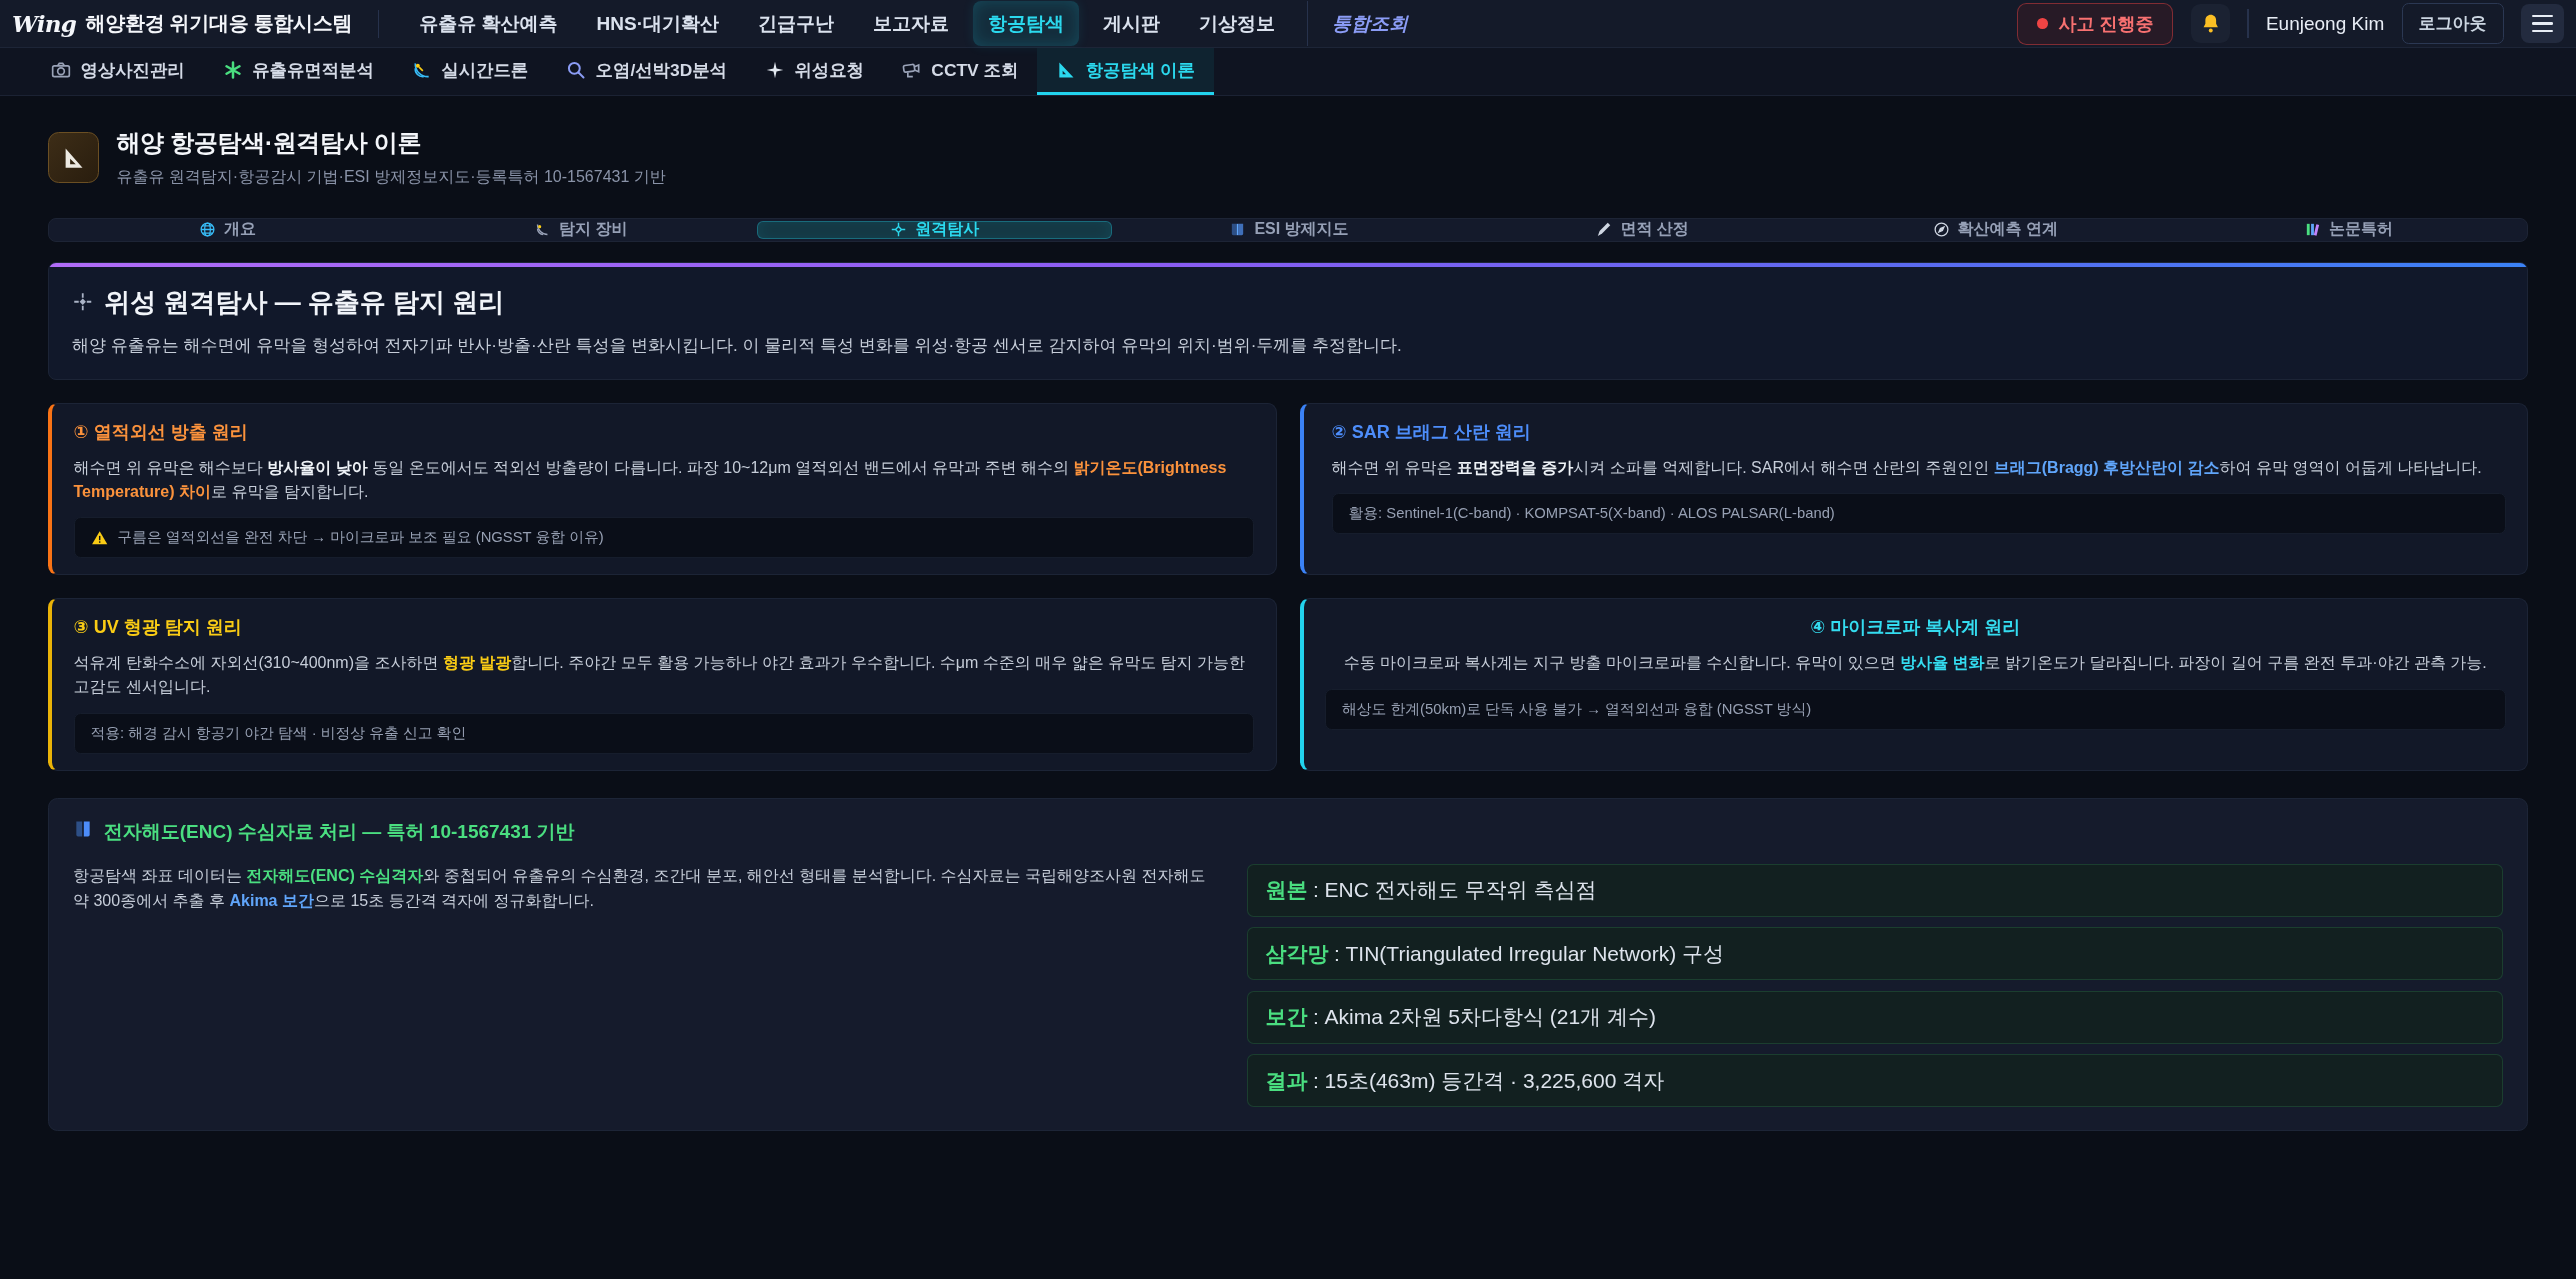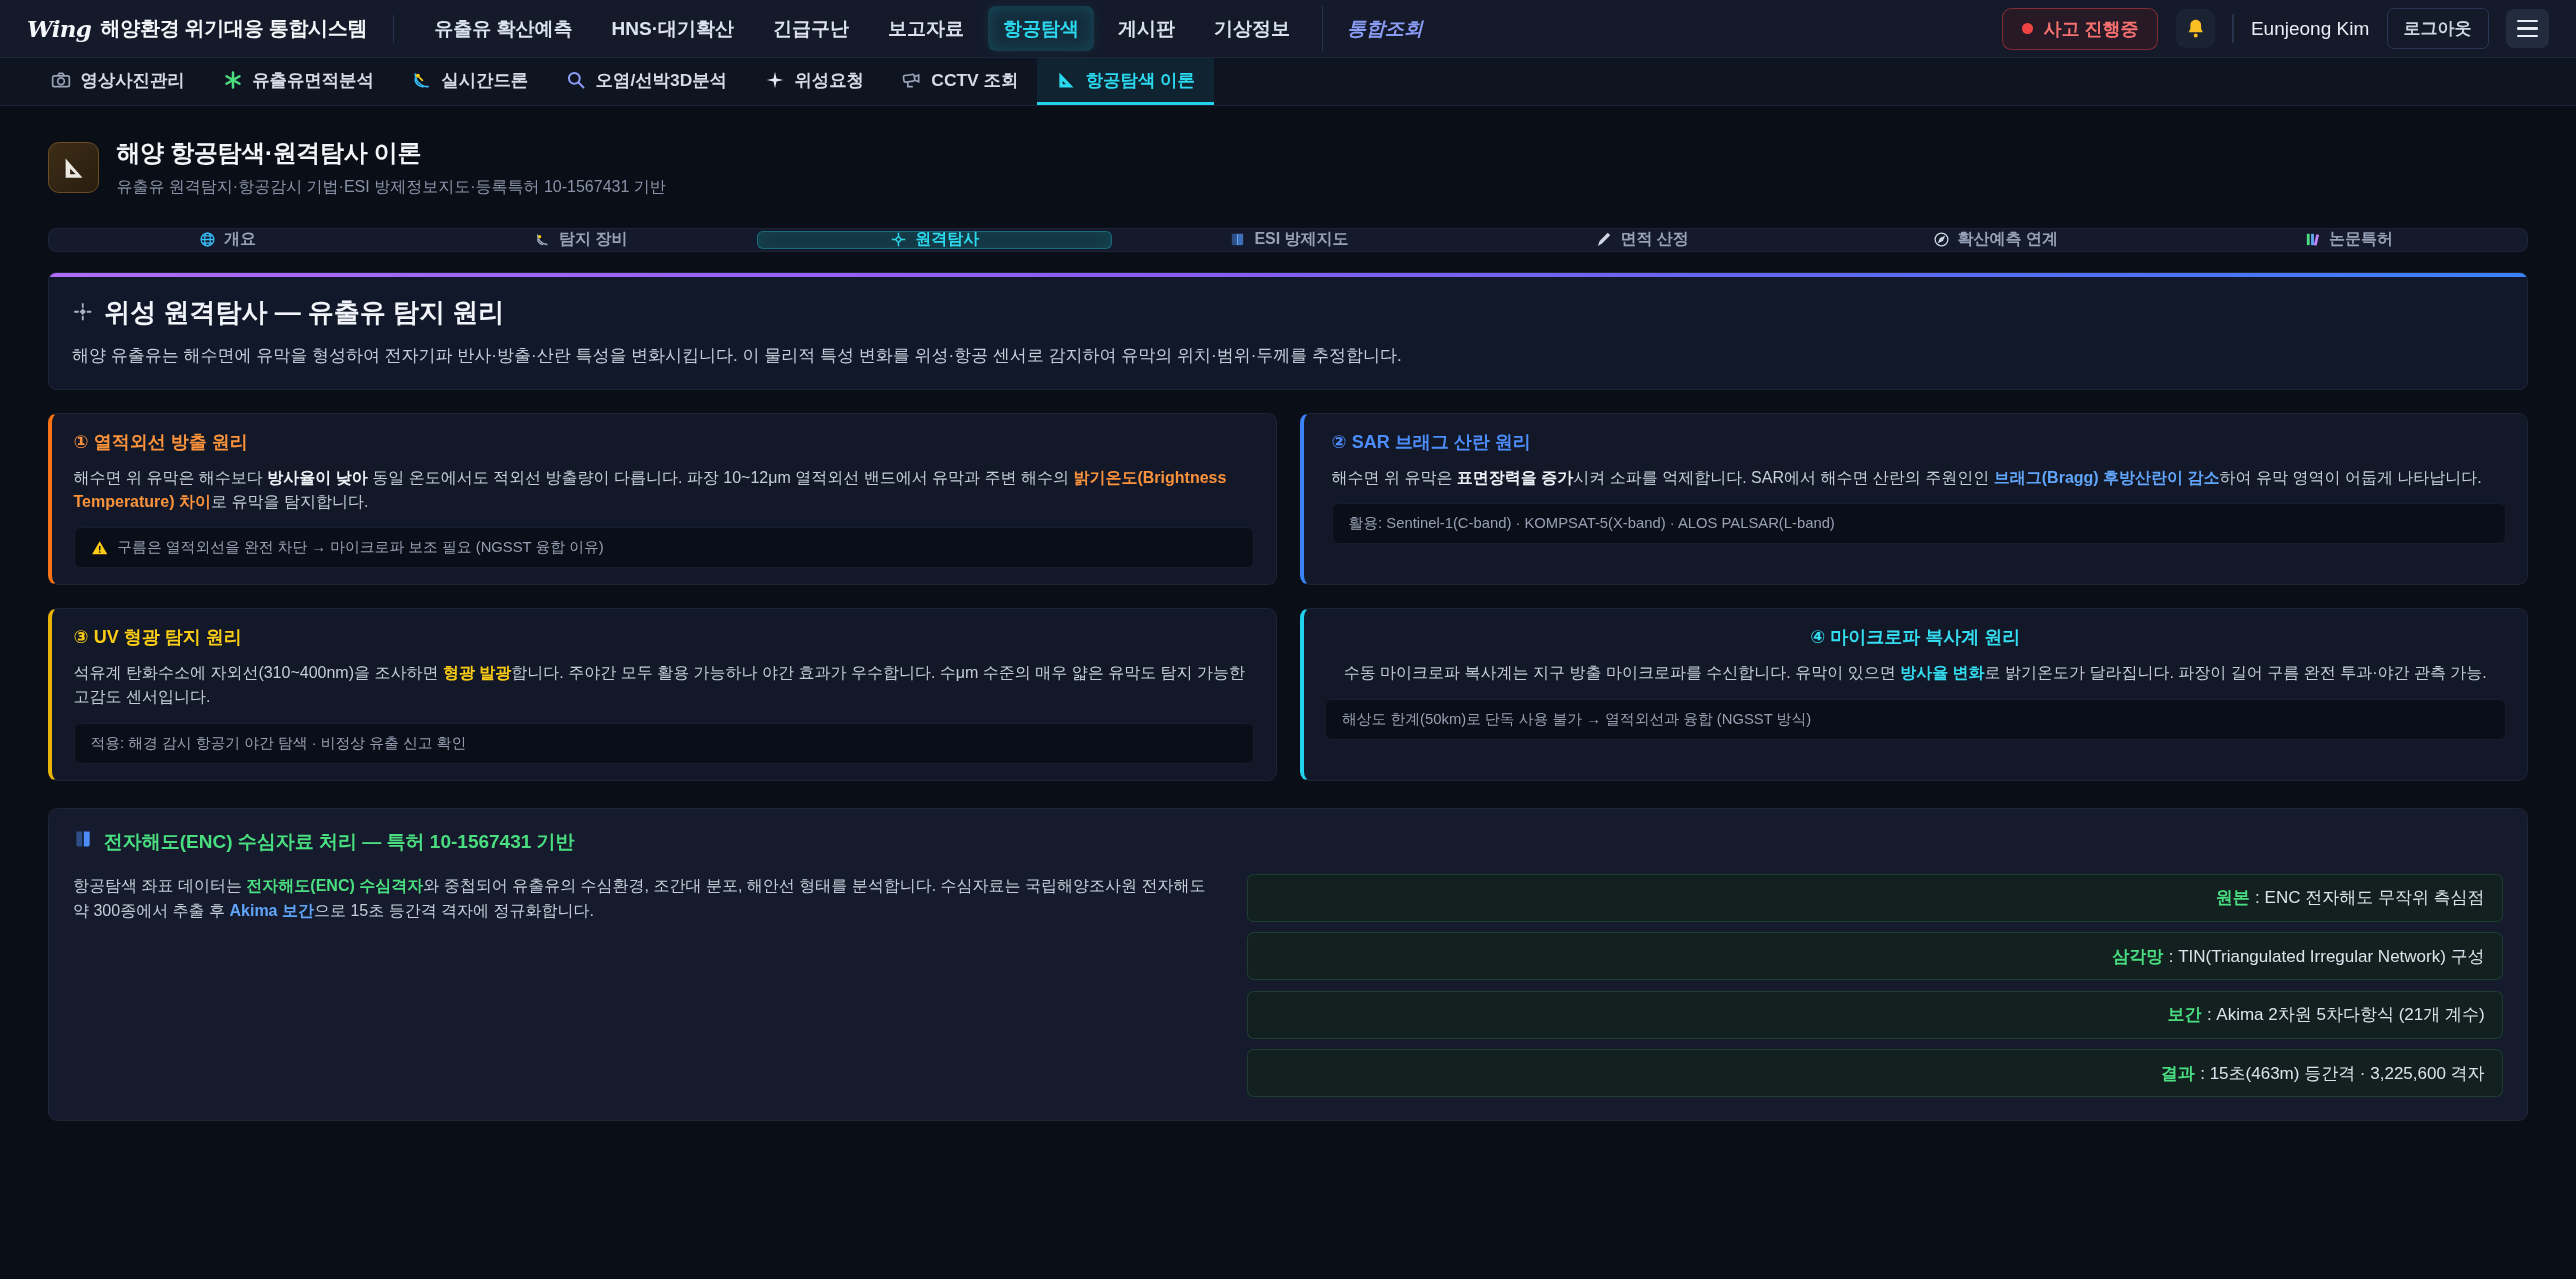--- a/index.html
+++ b/index.html
@@ -6,22 +6,22 @@
   html,body {
     width:2576px; height:1279px;
     background:#0a0e17;
     font-family:"Liberation Sans","DejaVu Sans",sans-serif;
     color:#e2e8f0;
     overflow:hidden;
   }
 
   
   .topbar{
-    height:58px; background:#141a29; border-bottom:0.7px solid #1d2537;
-    display:flex; align-items:center; padding:0 27px; gap:0;
+    height:48px; background:#141a29; border-bottom:0.7px solid #1d2537;
+    display:flex; align-items:center; padding:0 12px; gap:0;
   }
   .brand{ display:flex; align-items:center; gap:9.4px; }
   .brand .logo-script{ font-family:"DejaVu Serif",serif; font-style:italic; font-weight:700; font-size:23px; color:#f4f6fa; letter-spacing:-0.7px;}
   .brand .brand-title{ font-size:20px; font-weight:800; color:#f4f6fa; letter-spacing:-0.3px;}
   .v-div{ width:1.3px; height:28px; background:#27324c; margin:0 25.5px; }
   .mainnav{ display:flex; align-items:center; gap:9.4px; flex:1; }
   .nav-item{ font-size:19px; font-weight:700; color:#dbe2ee; padding:9.4px 14.8px; border-radius:8px; cursor:pointer; white-space:nowrap;}
   .nav-item.active{ color:#2bd9ee; background:rgba(34,211,238,.10); box-shadow:0 0 16px rgba(34,211,238,.18) inset, 0 0 12px rgba(34,211,238,.10);}
   .nav-item.purple{ color:#8b9cf5; border-left:1.3px solid #27324c; border-radius:0; padding-left:24px; margin-left:8px;font-style:italic;}
   .top-right{ display:flex; align-items:center; gap:17.4px; }
@@ -70,21 +70,21 @@
   .pcard-note{ margin-top:13.4px; background:#0a0e18; border:0.7px solid #161d2c; border-radius:6.7px; padding:10px 16px;
     font-size:14.8px; color:#97a0b3; display:flex; align-items:center; gap:9.4px;}
   .pcard-note svg{ width:17.4px; height:17.4px; flex:none;}
 
   .enc-section{ margin-top:27px; background:#151b2c; border:0.7px solid #1d2537; border-radius:9.4px; padding:20px 24px 23px 24px;}
   .enc-title{ display:flex; gap:10.7px; font-size:19px; font-weight:800; color:#4ade80;}
   .enc-title svg{ width:20px; height:20px;}
   .enc-cols{ display:flex; gap:32px; margin-top:19px; align-items:flex-start;}
   .enc-desc{ width:47%; font-size:16px; color:#c6cdd9; line-height:1.55;}
   .enc-rows{ flex:1; display:flex; flex-direction:column; gap:10.7px;}
-  .enc-row{ background:#122020; border:0.7px solid rgba(74,222,128,.16); border-radius:6.7px; padding:11.4px 17.4px; font-size:17px; color:#dde3ec;text-align:right;}
+  .enc-row{ background:#122020; border:0.7px solid rgba(74,222,128,.16); border-radius:6.7px; padding:11.4px 17.4px; font-size:21px; color:#dde3ec;}
   .enc-row .lab{ color:#4ade80; font-weight:700; margin-right:5.4px;}
 
   
   .rich-b{ font-weight:700; color:#eef2f7;}
   .rich-orange{ color:#fb923c; font-weight:700;}
   .rich-blue{ color:#60a5fa; font-weight:700;}
   .rich-yellow{ color:#facc15; font-weight:700;}
   .rich-cyan{ color:#34dcf0; font-weight:700;}
   .rich-green{ color:#4ade80; font-weight:700;}
 </style>

